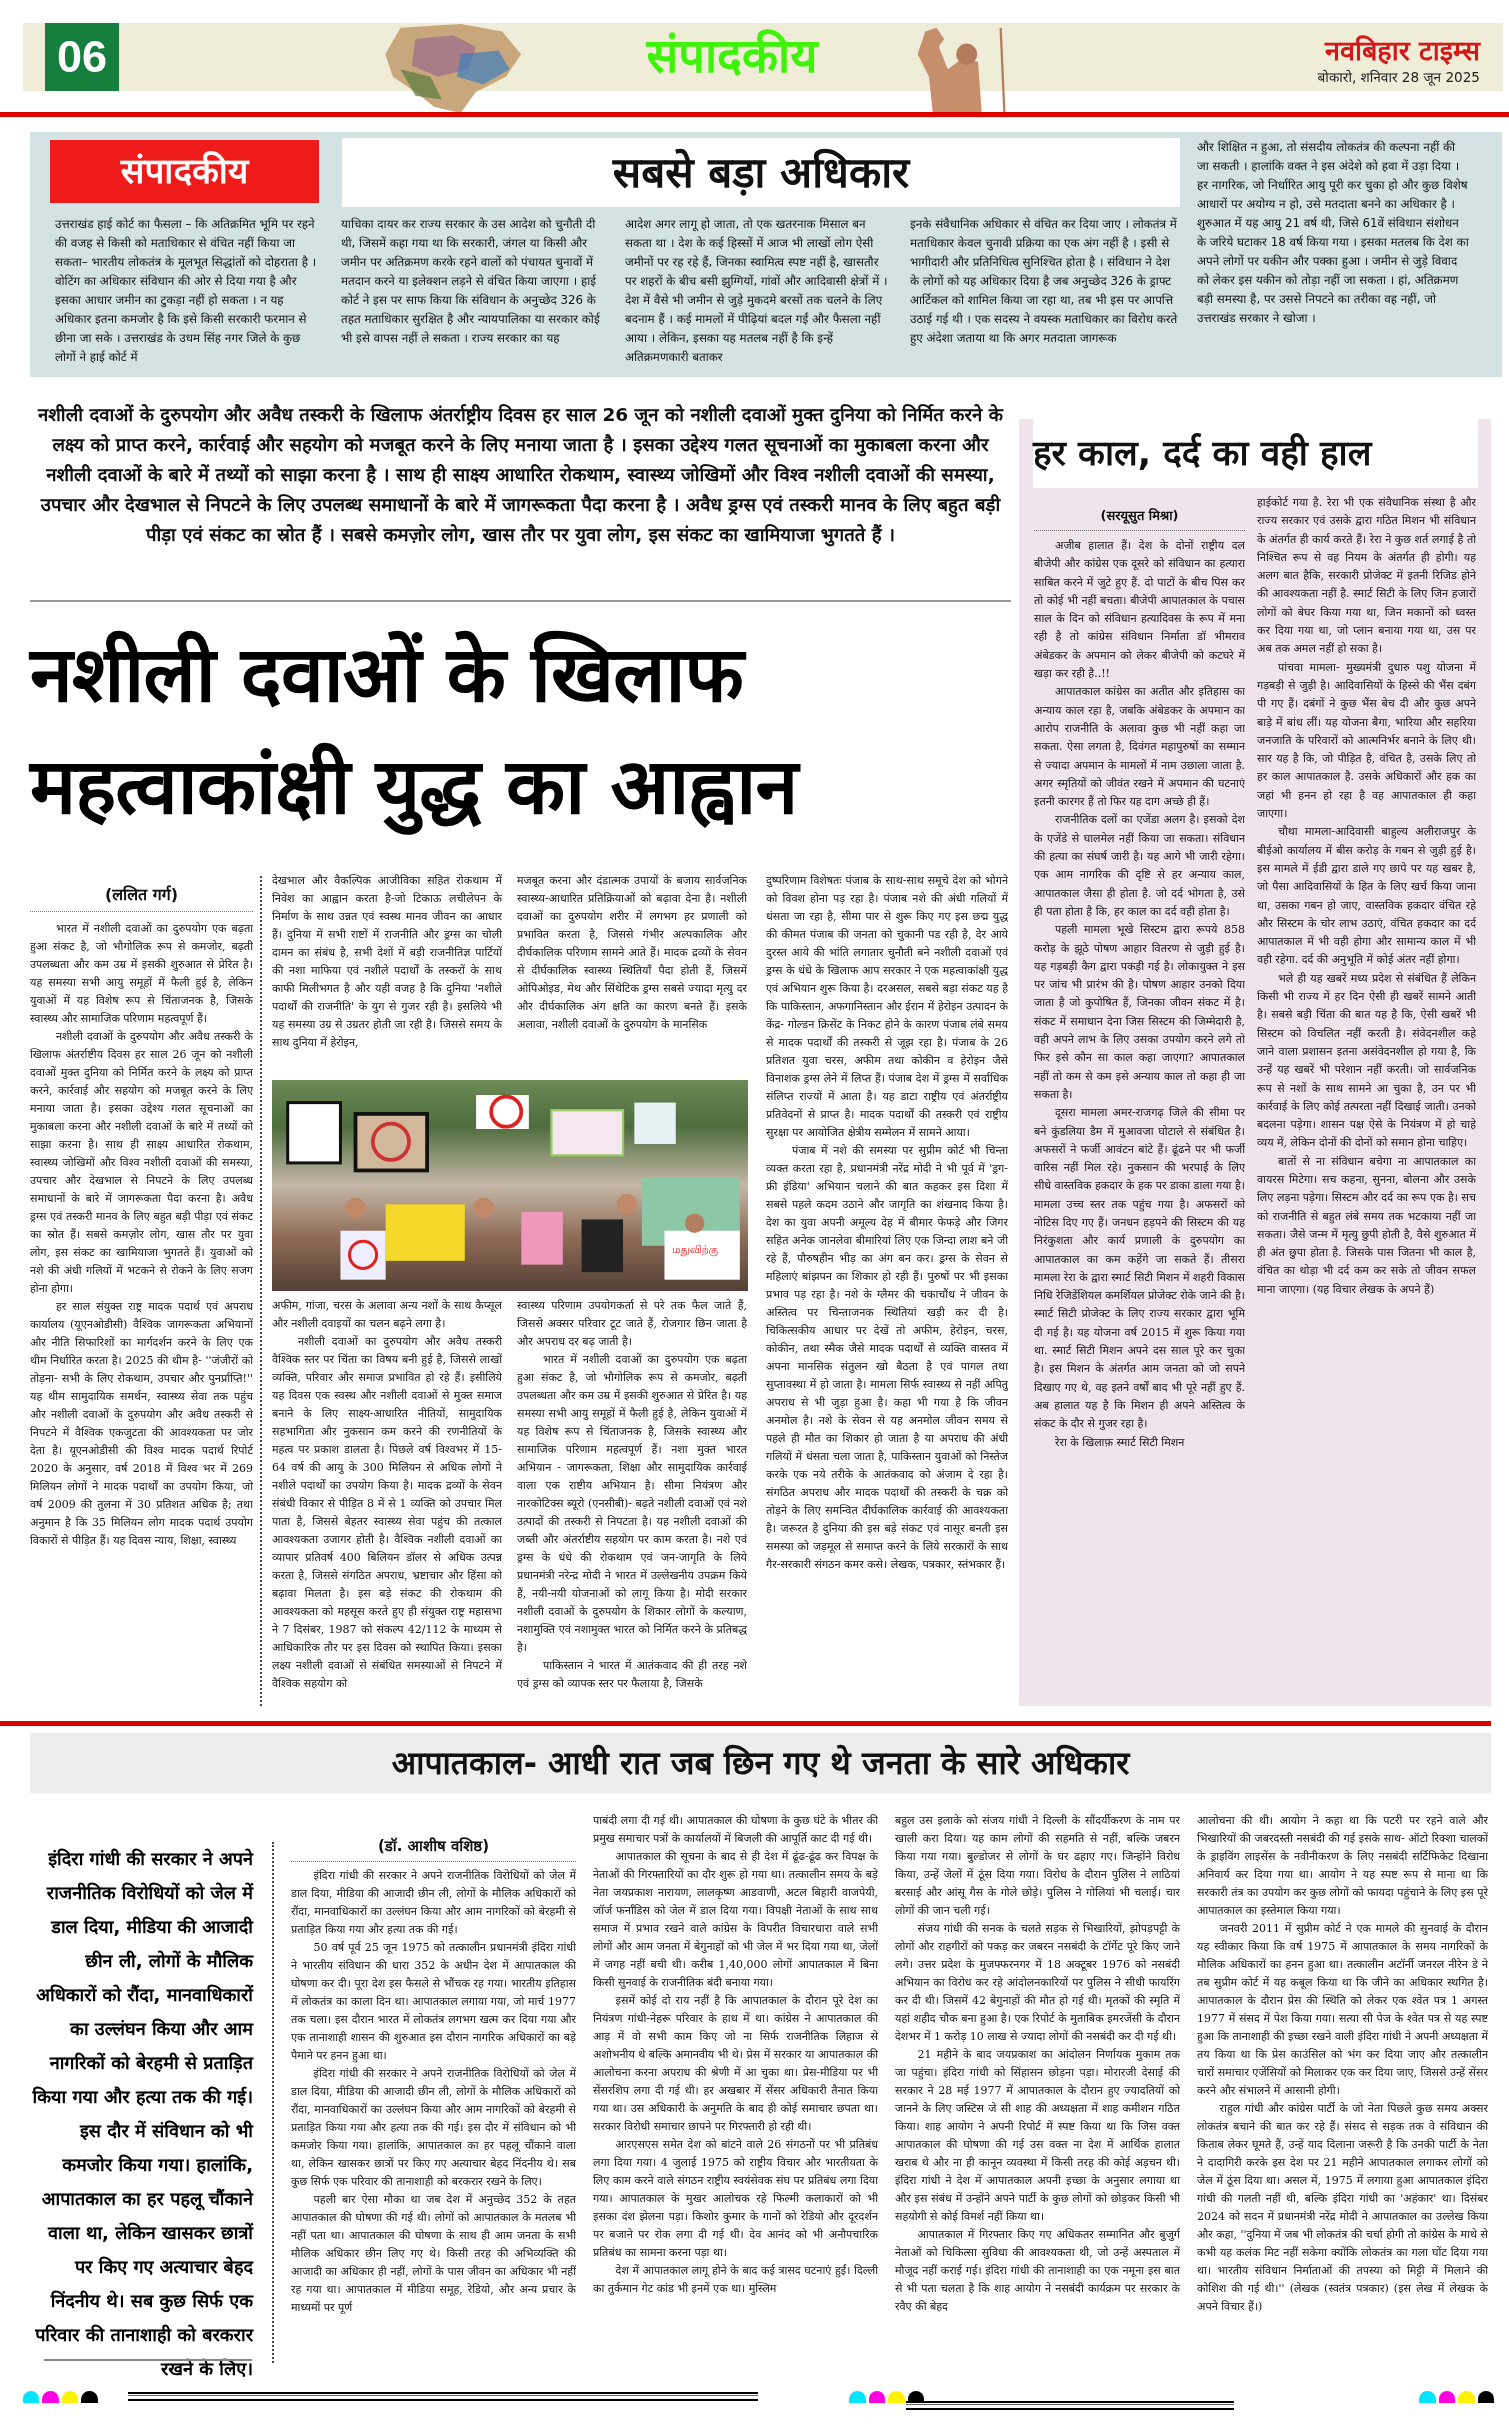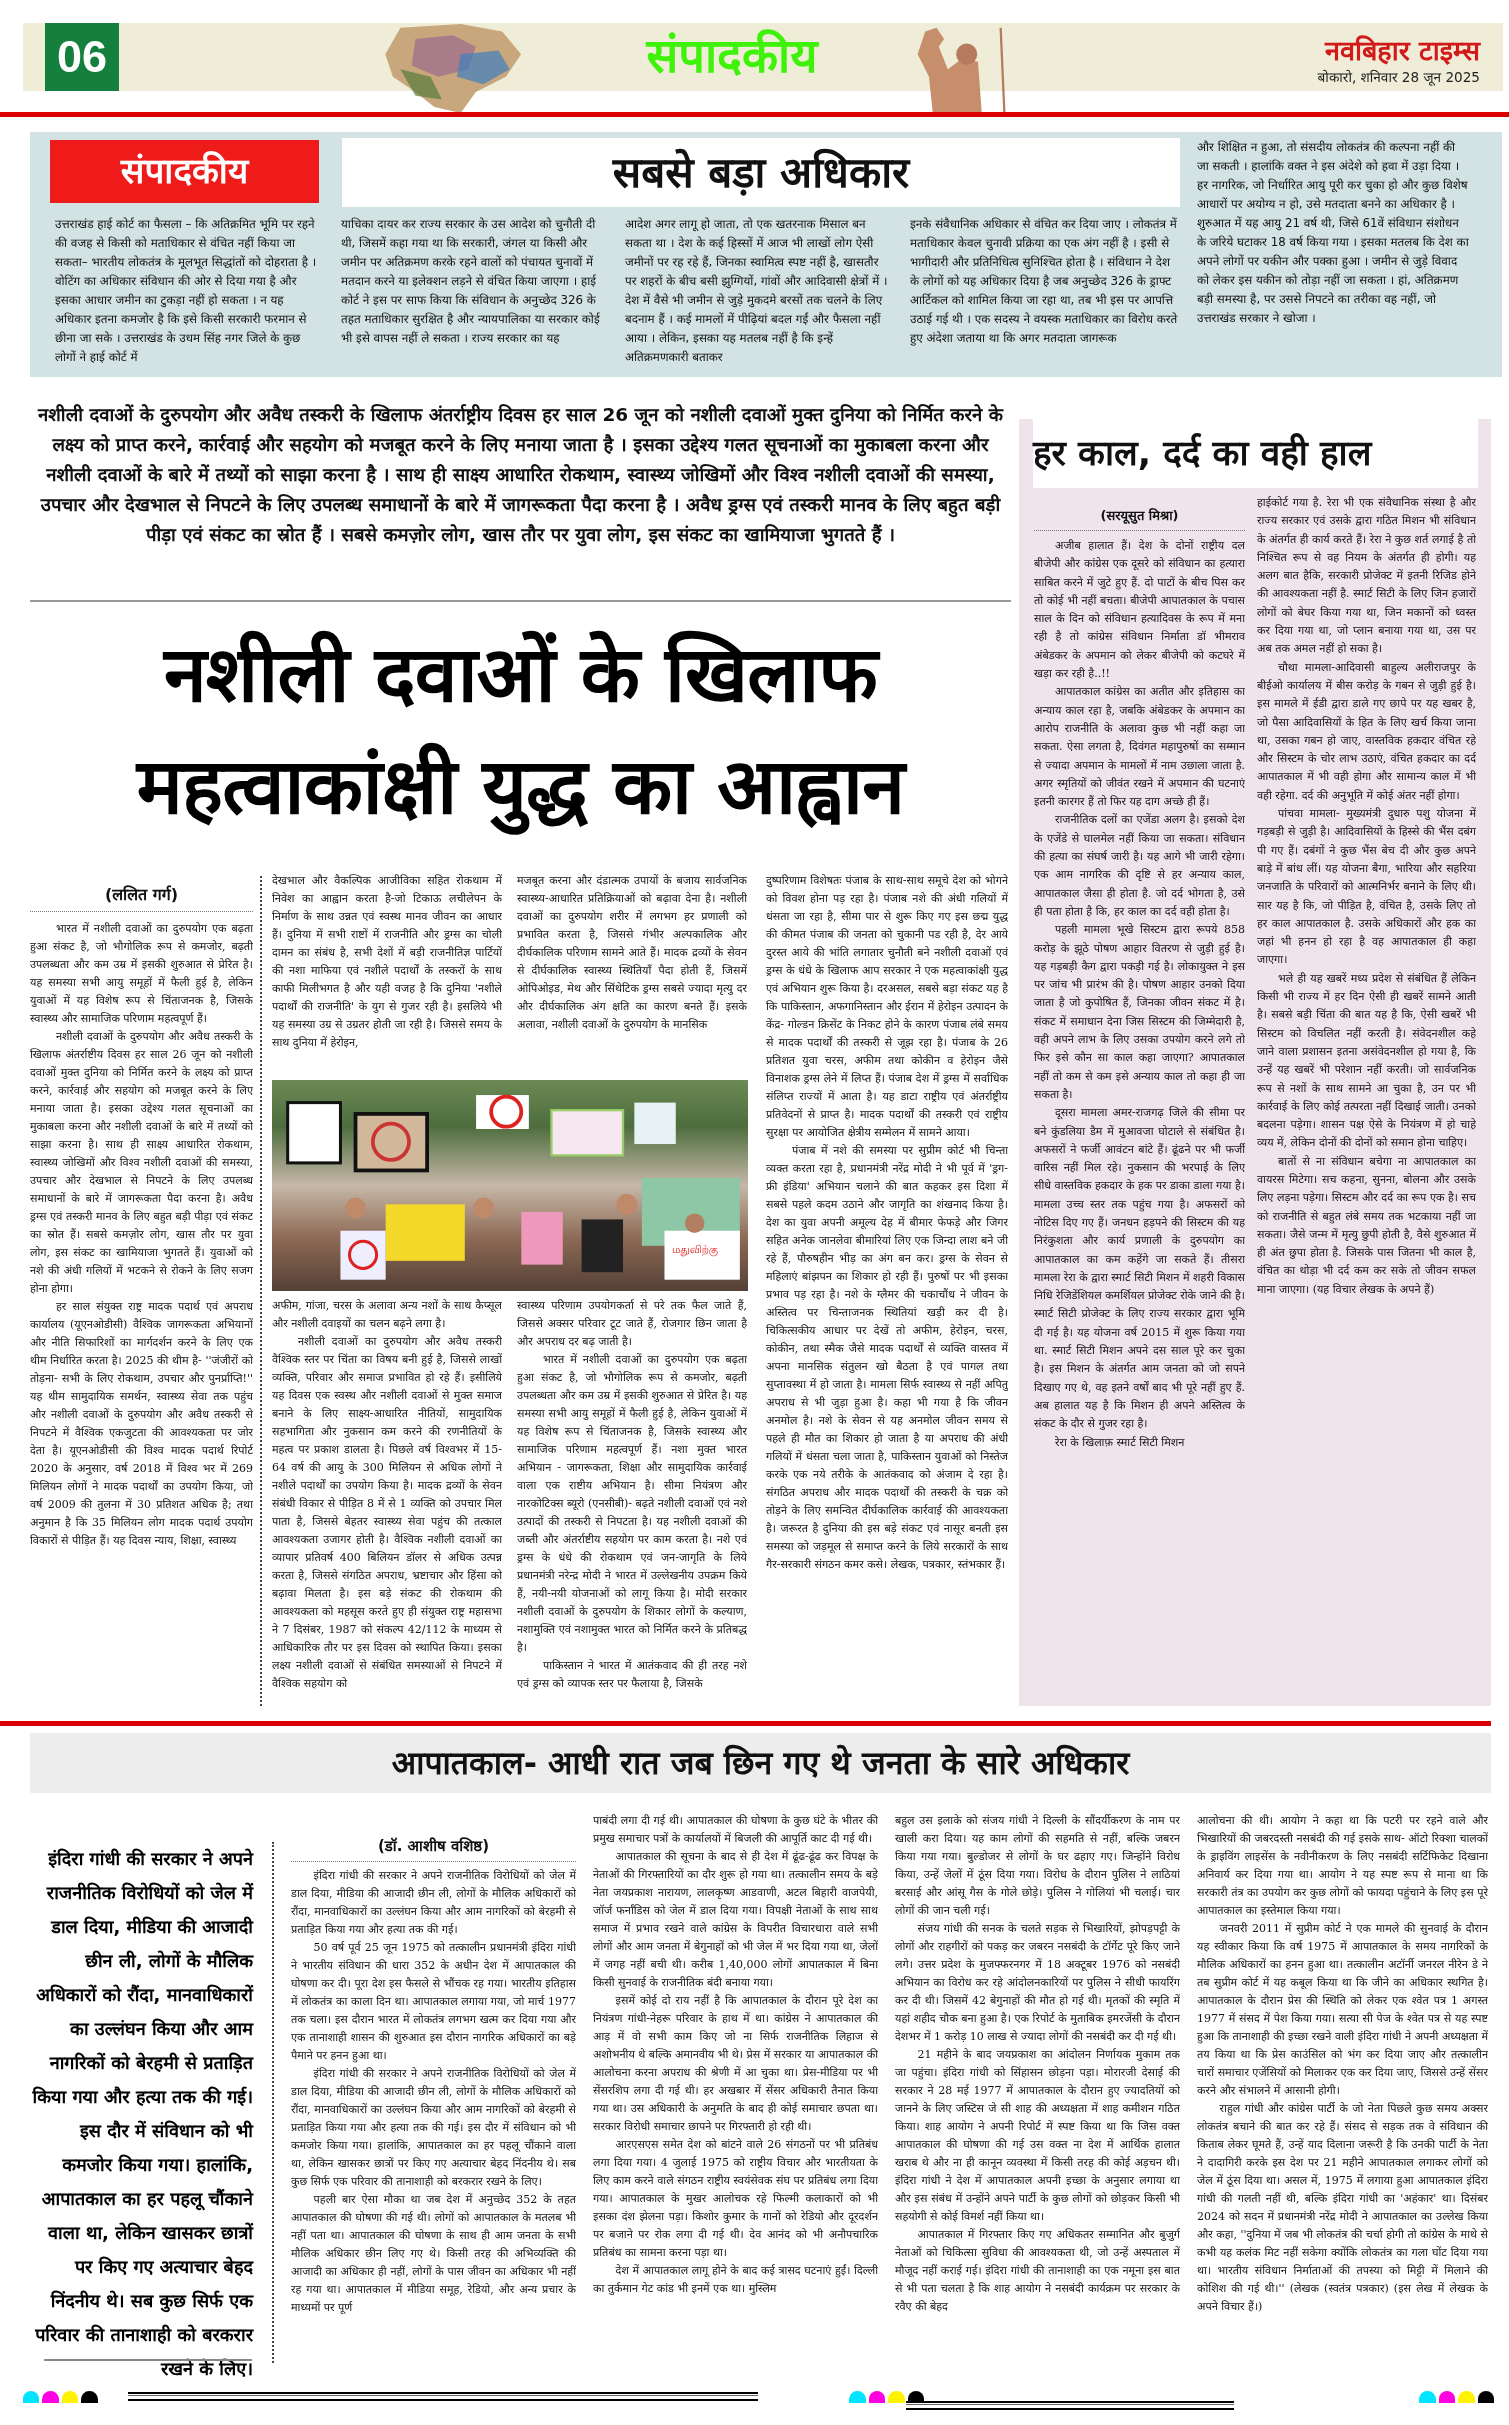--- a/index.html
+++ b/index.html
@@ -17,21 +17,21 @@
 .rule-red{height:5.3px;background:#dc0000}
 
 .ed-panel{left:30px;top:132px;width:1472px;height:245px;background:#d3e2e3}
 .ed-label{left:50px;top:140px;width:269px;height:63px;background:#ef1a1a;color:#fff;font:bold 35px "DejaVu Sans",sans-serif;text-align:center;line-height:63px}
 .ed-headbox{left:342px;top:138px;width:838px;height:69px;background:#fff}
 .ed-head{left:342px;top:138px;width:838px;height:69px;font:bold 42px "DejaVu Sans",sans-serif;text-align:center;line-height:69px;color:#111}
 .ed-col{font:11.8px/19px "DejaVu Sans",sans-serif;color:#111;overflow:hidden}
 
 .lead{left:30px;top:400px;width:981px;font:bold 18.5px/30px "DejaVu Sans",sans-serif;text-align:center;color:#111}
 .lead-rule{left:30px;top:600px;width:981px;height:1.5px;background:#999}
-.big-head{left:30px;top:619px;width:981px;font:bold 77px/112px "DejaVu Sans",sans-serif;text-align:center;color:#000;letter-spacing:-0.8px}
+.big-head{left:30px;top:619px;width:981px;font:bold 77px/112px "DejaVu Sans",sans-serif;color:#000;letter-spacing:-0.8px}
 .byline{font:bold 16px "DejaVu Sans",sans-serif;text-align:center;border-bottom:1.5px dotted #777;padding-bottom:6px}
 .body-col{font:11px/18px "DejaVu Serif",serif;color:#111;text-align:justify;overflow:hidden}
 .body-col p{text-indent:26px}
 .photo{left:272px;top:1080px;width:476px;height:211px;overflow:hidden;background:linear-gradient(180deg,#6b8a55 0%,#4e6d3e 22%,#c6b8a8 50%,#8d6a55 75%,#544036 100%)}
 .col-dots{width:0;border-left:2.3px dotted #444}
 
 .rp{left:1019px;top:419px;width:472px;height:1287px;background:#efe4ec}
 .rp-headbox{left:1033px;top:419px;width:445px;height:69px;background:#fff}
 .rp-head{left:1033px;top:419px;width:445px;height:69px;font:bold 35px/69px "DejaVu Sans",sans-serif;text-align:left}
 .rp-col{font:11px/18.3px "DejaVu Serif",serif;text-align:justify;overflow:hidden;color:#111}
@@ -150,22 +150,22 @@
     <p>अजीब हालात हैं। देश के दोनों राष्ट्रीय दल बीजेपी और कांग्रेस एक दूसरे को संविधान का हत्यारा साबित करने में जुटे हुए हैं. दो पाटों के बीच पिस कर तो कोई भी नहीं बचता। बीजेपी आपातकाल के पचास साल के दिन को संविधान हत्यादिवस के रूप में मना रही है तो कांग्रेस संविधान निर्माता डॉ भीमराव अंबेडकर के अपमान को लेकर बीजेपी को कटघरे में खड़ा कर रही है..!!</p>
     <p>आपातकाल कांग्रेस का अतीत और इतिहास का अन्याय काल रहा है, जबकि अंबेडकर के अपमान का आरोप राजनीति के अलावा कुछ भी नहीं कहा जा सकता. ऐसा लगता है, दिवंगत महापुरुषों का सम्मान से ज्यादा अपमान के मामलों में नाम उछाला जाता है. अगर स्मृतियों को जीवंत रखने में अपमान की घटनाएं इतनी कारगर हैं तो फिर यह दाग अच्छे ही हैं।</p>
     <p>राजनीतिक दलों का एजेंडा अलग है। इसको देश के एजेंडे से घालमेल नहीं किया जा सकता। संविधान की हत्या का संघर्ष जारी है। यह आगे भी जारी रहेगा। एक आम नागरिक की दृष्टि से हर अन्याय काल, आपातकाल जैसा ही होता है. जो दर्द भोगता है, उसे ही पता होता है कि, हर काल का दर्द वही होता है।</p>
     <p>पहली मामला भूखे सिस्टम द्वारा रूपये 858 करोड़ के झूठे पोषण आहार वितरण से जुड़ी हुई है। यह गड़बड़ी कैग द्वारा पकड़ी गई है। लोकायुक्त ने इस पर जांच भी प्रारंभ की है। पोषण आहार उनको दिया जाता है जो कुपोषित हैं, जिनका जीवन संकट में है। संकट में समाधान देना जिस सिस्टम की जिम्मेदारी है, वही अपने लाभ के लिए उसका उपयोग करने लगे तो फिर इसे कौन सा काल कहा जाएगा? आपातकाल नहीं तो कम से कम इसे अन्याय काल तो कहा ही जा सकता है।</p>
     <p>दूसरा मामला अमर-राजगढ़ जिले की सीमा पर बने कुंडलिया डैम में मुआवजा घोटाले से संबंधित है। अफसरों ने फर्जी आवंटन बांटे हैं। ढूंढने पर भी फर्जी वारिस नहीं मिल रहे। नुकसान की भरपाई के लिए सीधे वास्तविक हकदार के हक पर डाका डाला गया है। मामला उच्च स्तर तक पहुंच गया है। अफसरों को नोटिस दिए गए हैं। जनधन हड़पने की सिस्टम की यह निरंकुशता और कार्य प्रणाली के दुरुपयोग का आपातकाल का कम कहेंगे जा सकते हैं। तीसरा मामला रेरा के द्वारा स्मार्ट सिटी मिशन में शहरी विकास निधि रेजिडेंशियल कमर्शियल प्रोजेक्ट रोके जाने की है। स्मार्ट सिटी प्रोजेक्ट के लिए राज्य सरकार द्वारा भूमि दी गई है। यह योजना वर्ष 2015 में शुरू किया गया था. स्मार्ट सिटी मिशन अपने दस साल पूरे कर चुका है। इस मिशन के अंतर्गत आम जनता को जो सपने दिखाए गए थे, वह इतने वर्षों बाद भी पूरे नहीं हुए हैं. अब हालात यह है कि मिशन ही अपने अस्तित्व के संकट के दौर से गुजर रहा है।</p>
     <p>रेरा के खिलाफ़ स्मार्ट सिटी मिशन</p>
   </div>
 </div>
 <div class="abs rp-col" style="left:1257px;top:494px;width:219px;height:1200px">
   <p style="text-indent:0">हाईकोर्ट गया है. रेरा भी एक संवैधानिक संस्था है और राज्य सरकार एवं उसके द्वारा गठित मिशन भी संविधान के अंतर्गत ही कार्य करते हैं। रेरा ने कुछ शर्त लगाई है तो निश्चित रूप से वह नियम के अंतर्गत ही होगी। यह अलग बात हैकि, सरकारी प्रोजेक्ट में इतनी रिजिड होने की आवश्यकता नहीं है. स्मार्ट सिटी के लिए जिन हजारों लोगों को बेघर किया गया था, जिन मकानों को ध्वस्त कर दिया गया था, जो प्लान बनाया गया था, उस पर अब तक अमल नहीं हो सका है।</p>
+  <p>पांचवा मामला- मुख्यमंत्री दुधारु पशु योजना में गड़बड़ी से जुड़ी है। आदिवासियों के हिस्से की भैंस दबंग पी गए हैं। दबंगों ने कुछ भैंस बेच दी और कुछ अपने बाड़े में बांध लीं। यह योजना बैगा, भारिया और सहरिया जनजाति के परिवारों को आत्मनिर्भर बनाने के लिए थी। सार यह है कि, जो पीड़ित है, वंचित है, उसके लिए तो हर काल आपातकाल है. उसके अधिकारों और हक का जहां भी हनन हो रहा है वह आपातकाल ही कहा जाएगा।</p>
   <p>चौथा मामला-आदिवासी बाहुल्य अलीराजपुर के बीईओ कार्यालय में बीस करोड़ के गबन से जुड़ी हुई है। इस मामले में ईडी द्वारा डाले गए छापे पर यह खबर है, जो पैसा आदिवासियों के हित के लिए खर्च किया जाना था, उसका गबन हो जाए, वास्तविक हकदार वंचित रहे और सिस्टम के चोर लाभ उठाएं, वंचित हकदार का दर्द आपातकाल में भी वही होगा और सामान्य काल में भी वही रहेगा. दर्द की अनुभूति में कोई अंतर नहीं होगा।</p>
-  <p>पांचवा मामला- मुख्यमंत्री दुधारु पशु योजना में गड़बड़ी से जुड़ी है। आदिवासियों के हिस्से की भैंस दबंग पी गए हैं। दबंगों ने कुछ भैंस बेच दी और कुछ अपने बाड़े में बांध लीं। यह योजना बैगा, भारिया और सहरिया जनजाति के परिवारों को आत्मनिर्भर बनाने के लिए थी। सार यह है कि, जो पीड़ित है, वंचित है, उसके लिए तो हर काल आपातकाल है. उसके अधिकारों और हक का जहां भी हनन हो रहा है वह आपातकाल ही कहा जाएगा।</p>
   <p>भले ही यह खबरें मध्य प्रदेश से संबंधित हैं लेकिन किसी भी राज्य में हर दिन ऐसी ही खबरें सामने आती है। सबसे बड़ी चिंता की बात यह है कि, ऐसी खबरें भी सिस्टम को विचलित नहीं करती है। संवेदनशील कहे जाने वाला प्रशासन इतना असंवेदनशील हो गया है, कि उन्हें यह खबरें भी परेशान नहीं करती। जो सार्वजनिक रूप से नशों के साथ सामने आ चुका है, उन पर भी कार्रवाई के लिए कोई तत्परता नहीं दिखाई जाती। उनको बदलना पड़ेगा। शासन पक्ष ऐसे के नियंत्रण में हो चाहे व्यय में, लेकिन दोनों की दोनों को समान होना चाहिए।</p>
   <p>बातों से ना संविधान बचेगा ना आपातकाल का वायरस मिटेगा। सच कहना, सुनना, बोलना और उसके लिए लड़ना पड़ेगा। सिस्टम और दर्द का रूप एक है। सच को राजनीति से बहुत लंबे समय तक भटकाया नहीं जा सकता। जैसे जन्म में मृत्यु छुपी होती है, वैसे शुरुआत में ही अंत छुपा होता है. जिसके पास जितना भी काल है, वंचित का थोड़ा भी दर्द कम कर सके तो जीवन सफल माना जाएगा। (यह विचार लेखक के अपने हैं)</p>
 </div>
 
 <div class="abs rule-red" style="left:0;top:1721px;width:1491px"></div>
 <div class="abs em-bar"></div>
 <div class="abs em-head">आपातकाल- आधी रात जब छिन गए थे जनता के सारे अधिकार</div>
 <div class="abs pull">इंदिरा गांधी की सरकार ने अपने राजनीतिक विरोधियों को जेल में डाल दिया, मीडिया की आजादी छीन ली, लोगों के मौलिक अधिकारों को रौंदा, मानवाधिकारों का उल्लंघन किया और आम नागरिकों को बेरहमी से प्रताड़ित किया गया और हत्या तक की गई। इस दौर में संविधान को भी कमजोर किया गया। हालांकि, आपातकाल का हर पहलू चौंकाने वाला था, लेकिन खासकर छात्रों पर किए गए अत्याचार बेहद निंदनीय थे। सब कुछ सिर्फ एक परिवार की तानाशाही को बरकरार रखने के लिए।</div>
 <div class="abs pull-rule"></div>
 <div class="abs col-dots" style="left:272px;top:1842px;height:521px"></div>

